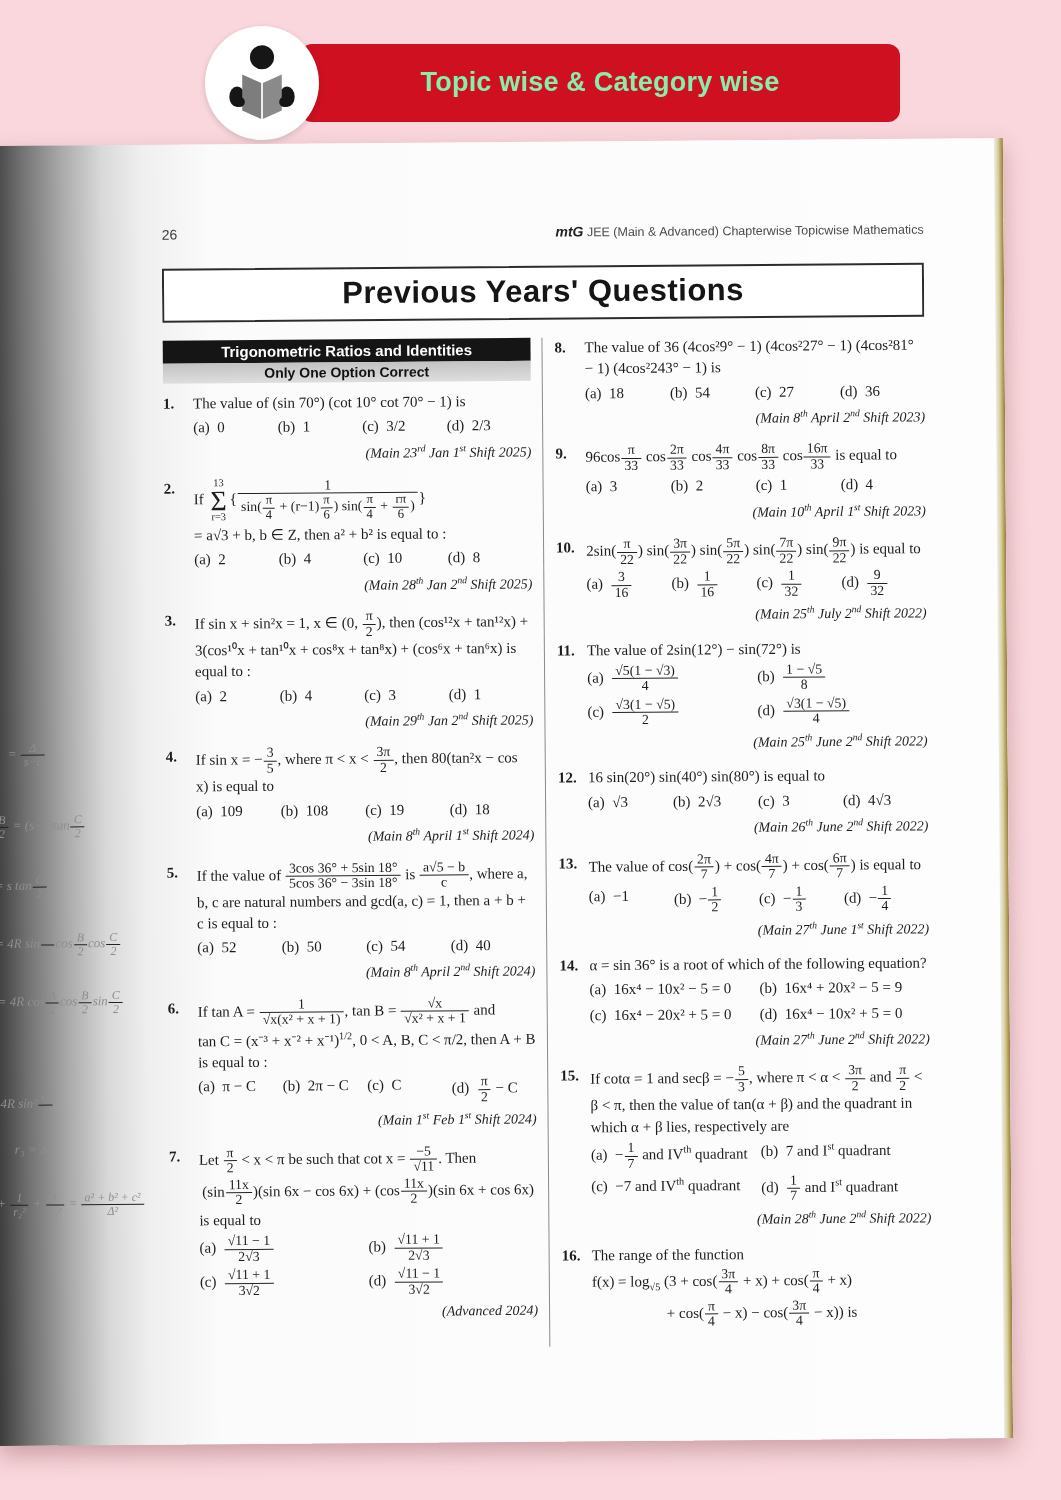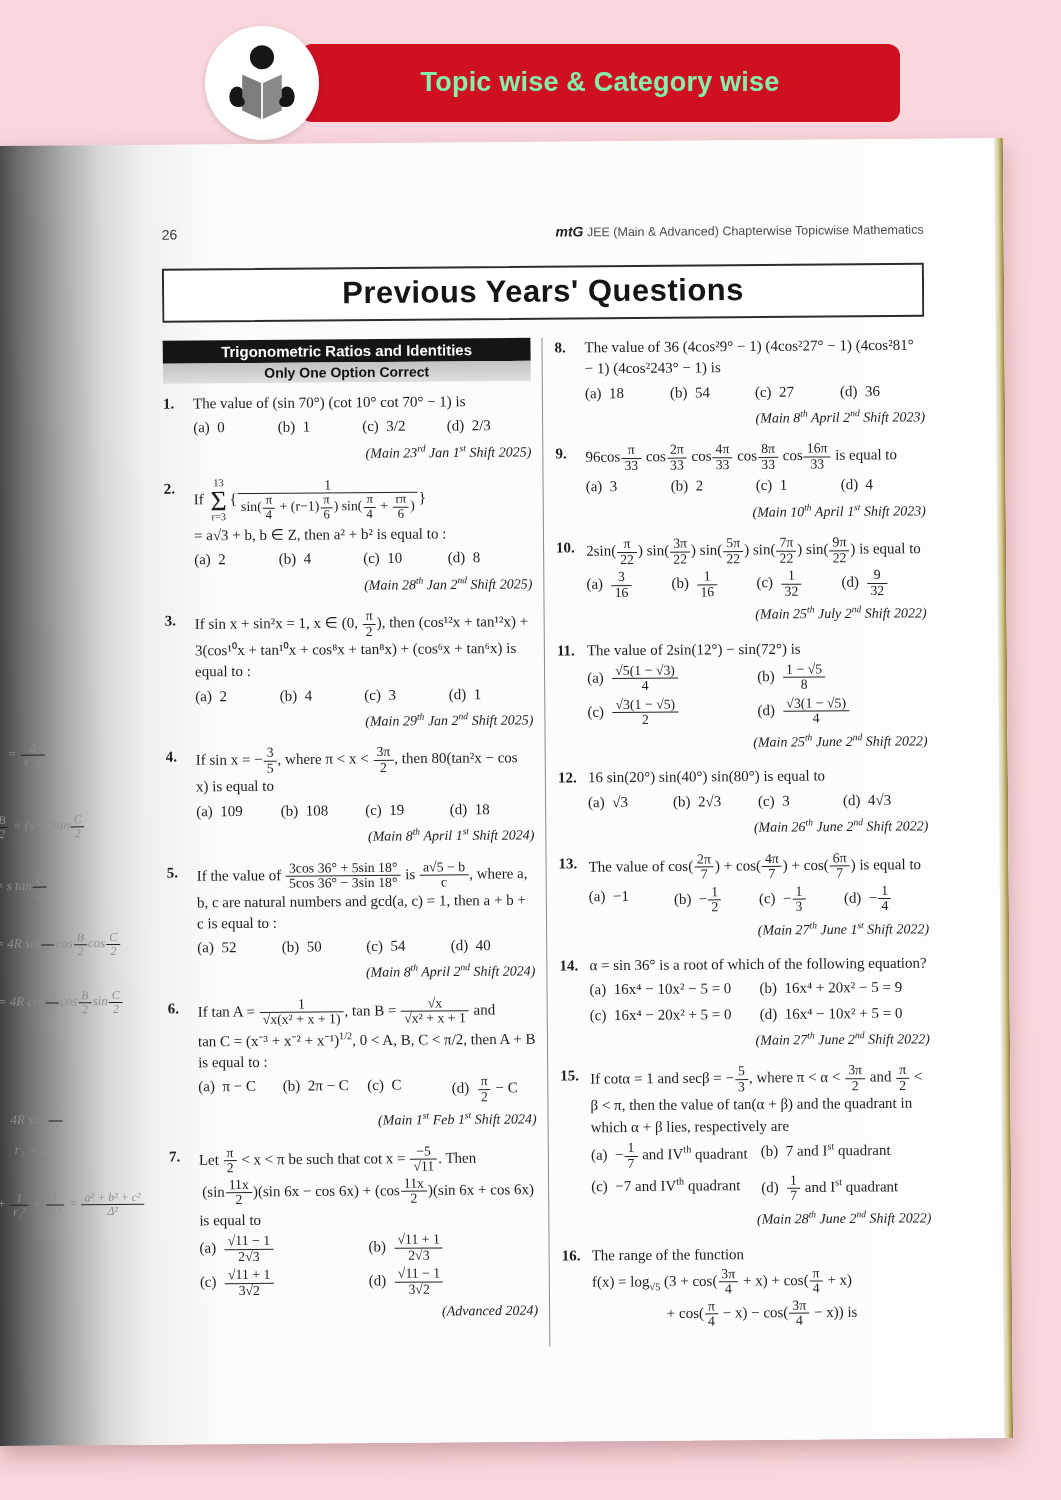--- a/index.html
+++ b/index.html
@@ -76,21 +76,21 @@
     </svg>
   </div>
 
   <div class="book">
     <div id="frags">
         <div class="frag" style="left: 14px; top: 596px;">= <span class="fr"><span class="n">Δ</span><span class="d">s−c</span></span></div>
         <div class="frag" style="left: 0px; top: 668px;"><span class="fr"><span class="n">B</span><span class="d">2</span></span> = (s−c)tan<span class="fr"><span class="n">C</span><span class="d">2</span></span></div>
         <div class="frag" style="left: 0px; top: 728px;">= s tan<span class="fr"><span class="n">C</span><span class="d">2</span></span></div>
         <div class="frag" style="left: 0px; top: 786px;">= 4R sin<span class="fr"><span class="n">A</span><span class="d">2</span></span>cos<span class="fr"><span class="n">B</span><span class="d">2</span></span>cos<span class="fr"><span class="n">C</span><span class="d">2</span></span></div>
         <div class="frag" style="left: 2px; top: 844px;">= 4R cos<span class="fr"><span class="n">A</span><span class="d">2</span></span>cos<span class="fr"><span class="n">B</span><span class="d">2</span></span>sin<span class="fr"><span class="n">C</span><span class="d">2</span></span></div>
-        <div class="frag" style="left: 14px; top: 946px; margin-top: 16px;">4R sin²<span class="fr"><span class="n">C</span><span class="d">2</span></span></div>
+        <div class="frag" style="left: 4px; top: 946px;">4R sin²<span class="fr"><span class="n">C</span><span class="d">2</span></span></div>
         <div class="frag" style="left: 18px; top: 996px;">r₃ = Δ²</div>
         <div class="frag" style="left: 0px; top: 1046px;">+ <span class="fr"><span class="n">1</span><span class="d">r₂²</span></span> + <span class="fr"><span class="n">1</span><span class="d">r₃²</span></span> = <span class="fr"><span class="n">a² + b² + c²</span><span class="d">Δ²</span></span></div>
       </div>
 
     <div class="content">
       <div class="runhead">
         <span class="pageno">26</span>
         <span class="rh-right">
           <span class="logo">mtG</span>
           <span>JEE (Main &amp; Advanced) Chapterwise Topicwise Mathematics</span>

